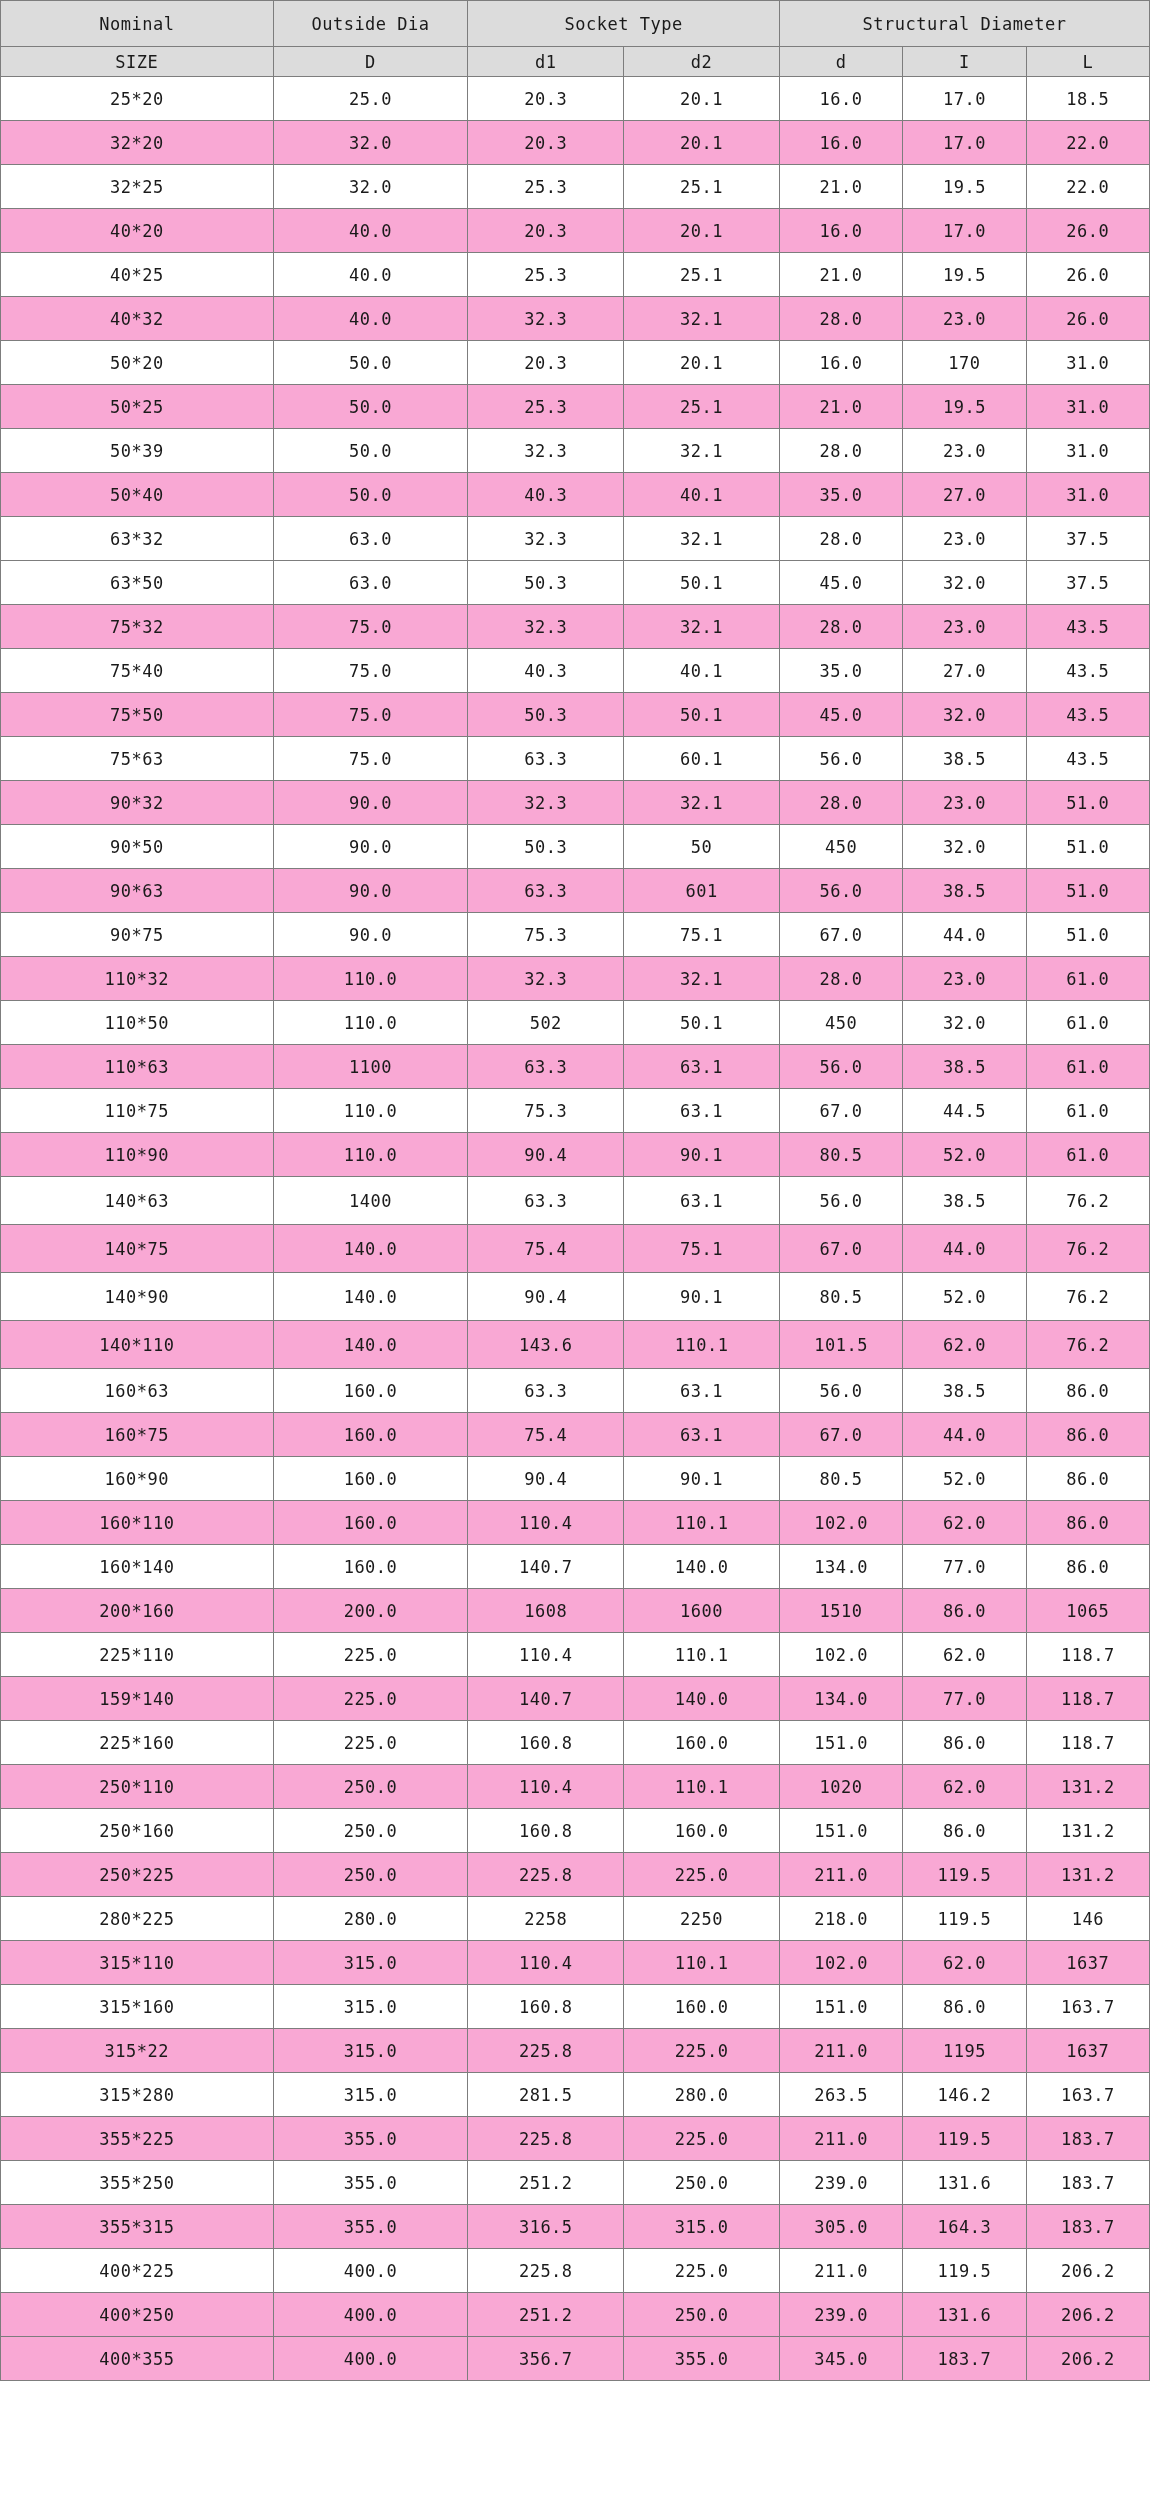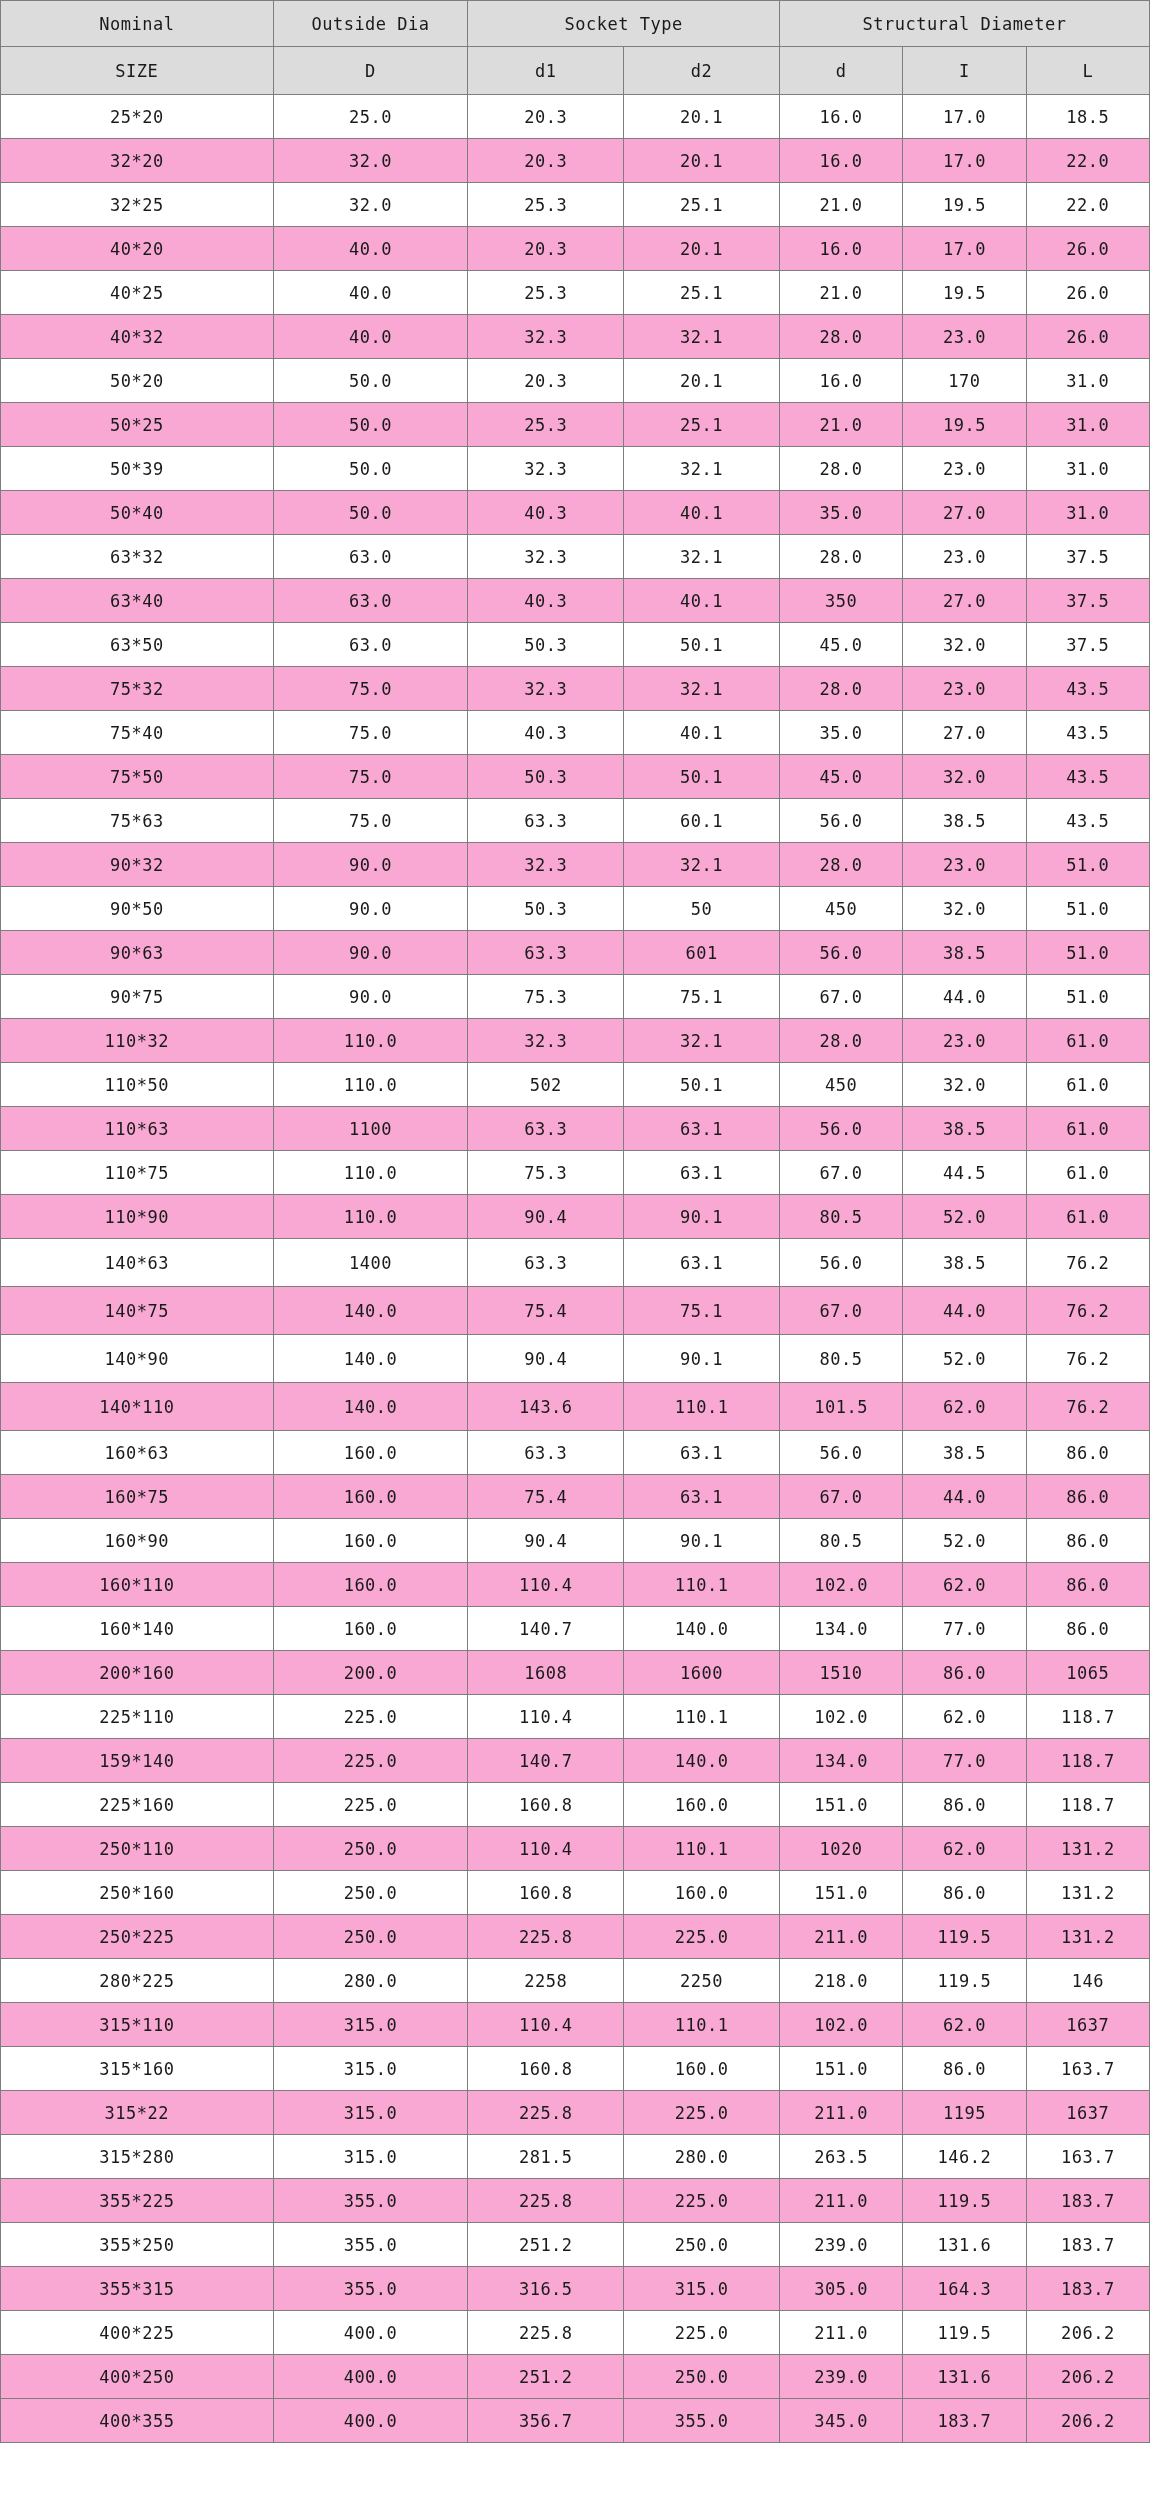--- a/index.html
+++ b/index.html
@@ -35,21 +35,21 @@
   .col-d2     { width: 96px; }
   .col-dd     { width: 76px; }
   .col-i      { width: 76px; }
   .col-l      { width: 76px; }
 
   thead th {
     background: #dcdcdc;
     height: 45px;
   }
   thead tr.hdr-top th { height: 46px; }
-  thead tr.hdr-sub th { height: 48px; }
+  thead tr.hdr-sub th { height: 30px; }
 
   tbody tr { height: 44px; }
   tbody tr.tall { height: 48px; }
   tbody tr.odd  { background: #ffffff; }
   tbody tr.even { background: #f9a8d4; }
 
   td.cell { height: inherit; }
 </style>
 </head>
 <body>
@@ -174,29 +174,20 @@
       </tr>
       <tr class="odd">
         <td class="cell">63*32</td>
         <td class="cell">63.0</td>
         <td class="cell">32.3</td>
         <td class="cell">32.1</td>
         <td class="cell">28.0</td>
         <td class="cell">23.0</td>
         <td class="cell">37.5</td>
       </tr>
-      <tr class="even">
-        <td class="cell">63*40</td>
-        <td class="cell">63.0</td>
-        <td class="cell">40.3</td>
-        <td class="cell">40.1</td>
-        <td class="cell">350</td>
-        <td class="cell">27.0</td>
-        <td class="cell">37.5</td>
-      </tr>
       <tr class="odd">
         <td class="cell">63*50</td>
         <td class="cell">63.0</td>
         <td class="cell">50.3</td>
         <td class="cell">50.1</td>
         <td class="cell">45.0</td>
         <td class="cell">32.0</td>
         <td class="cell">37.5</td>
       </tr>
       <tr class="even">

